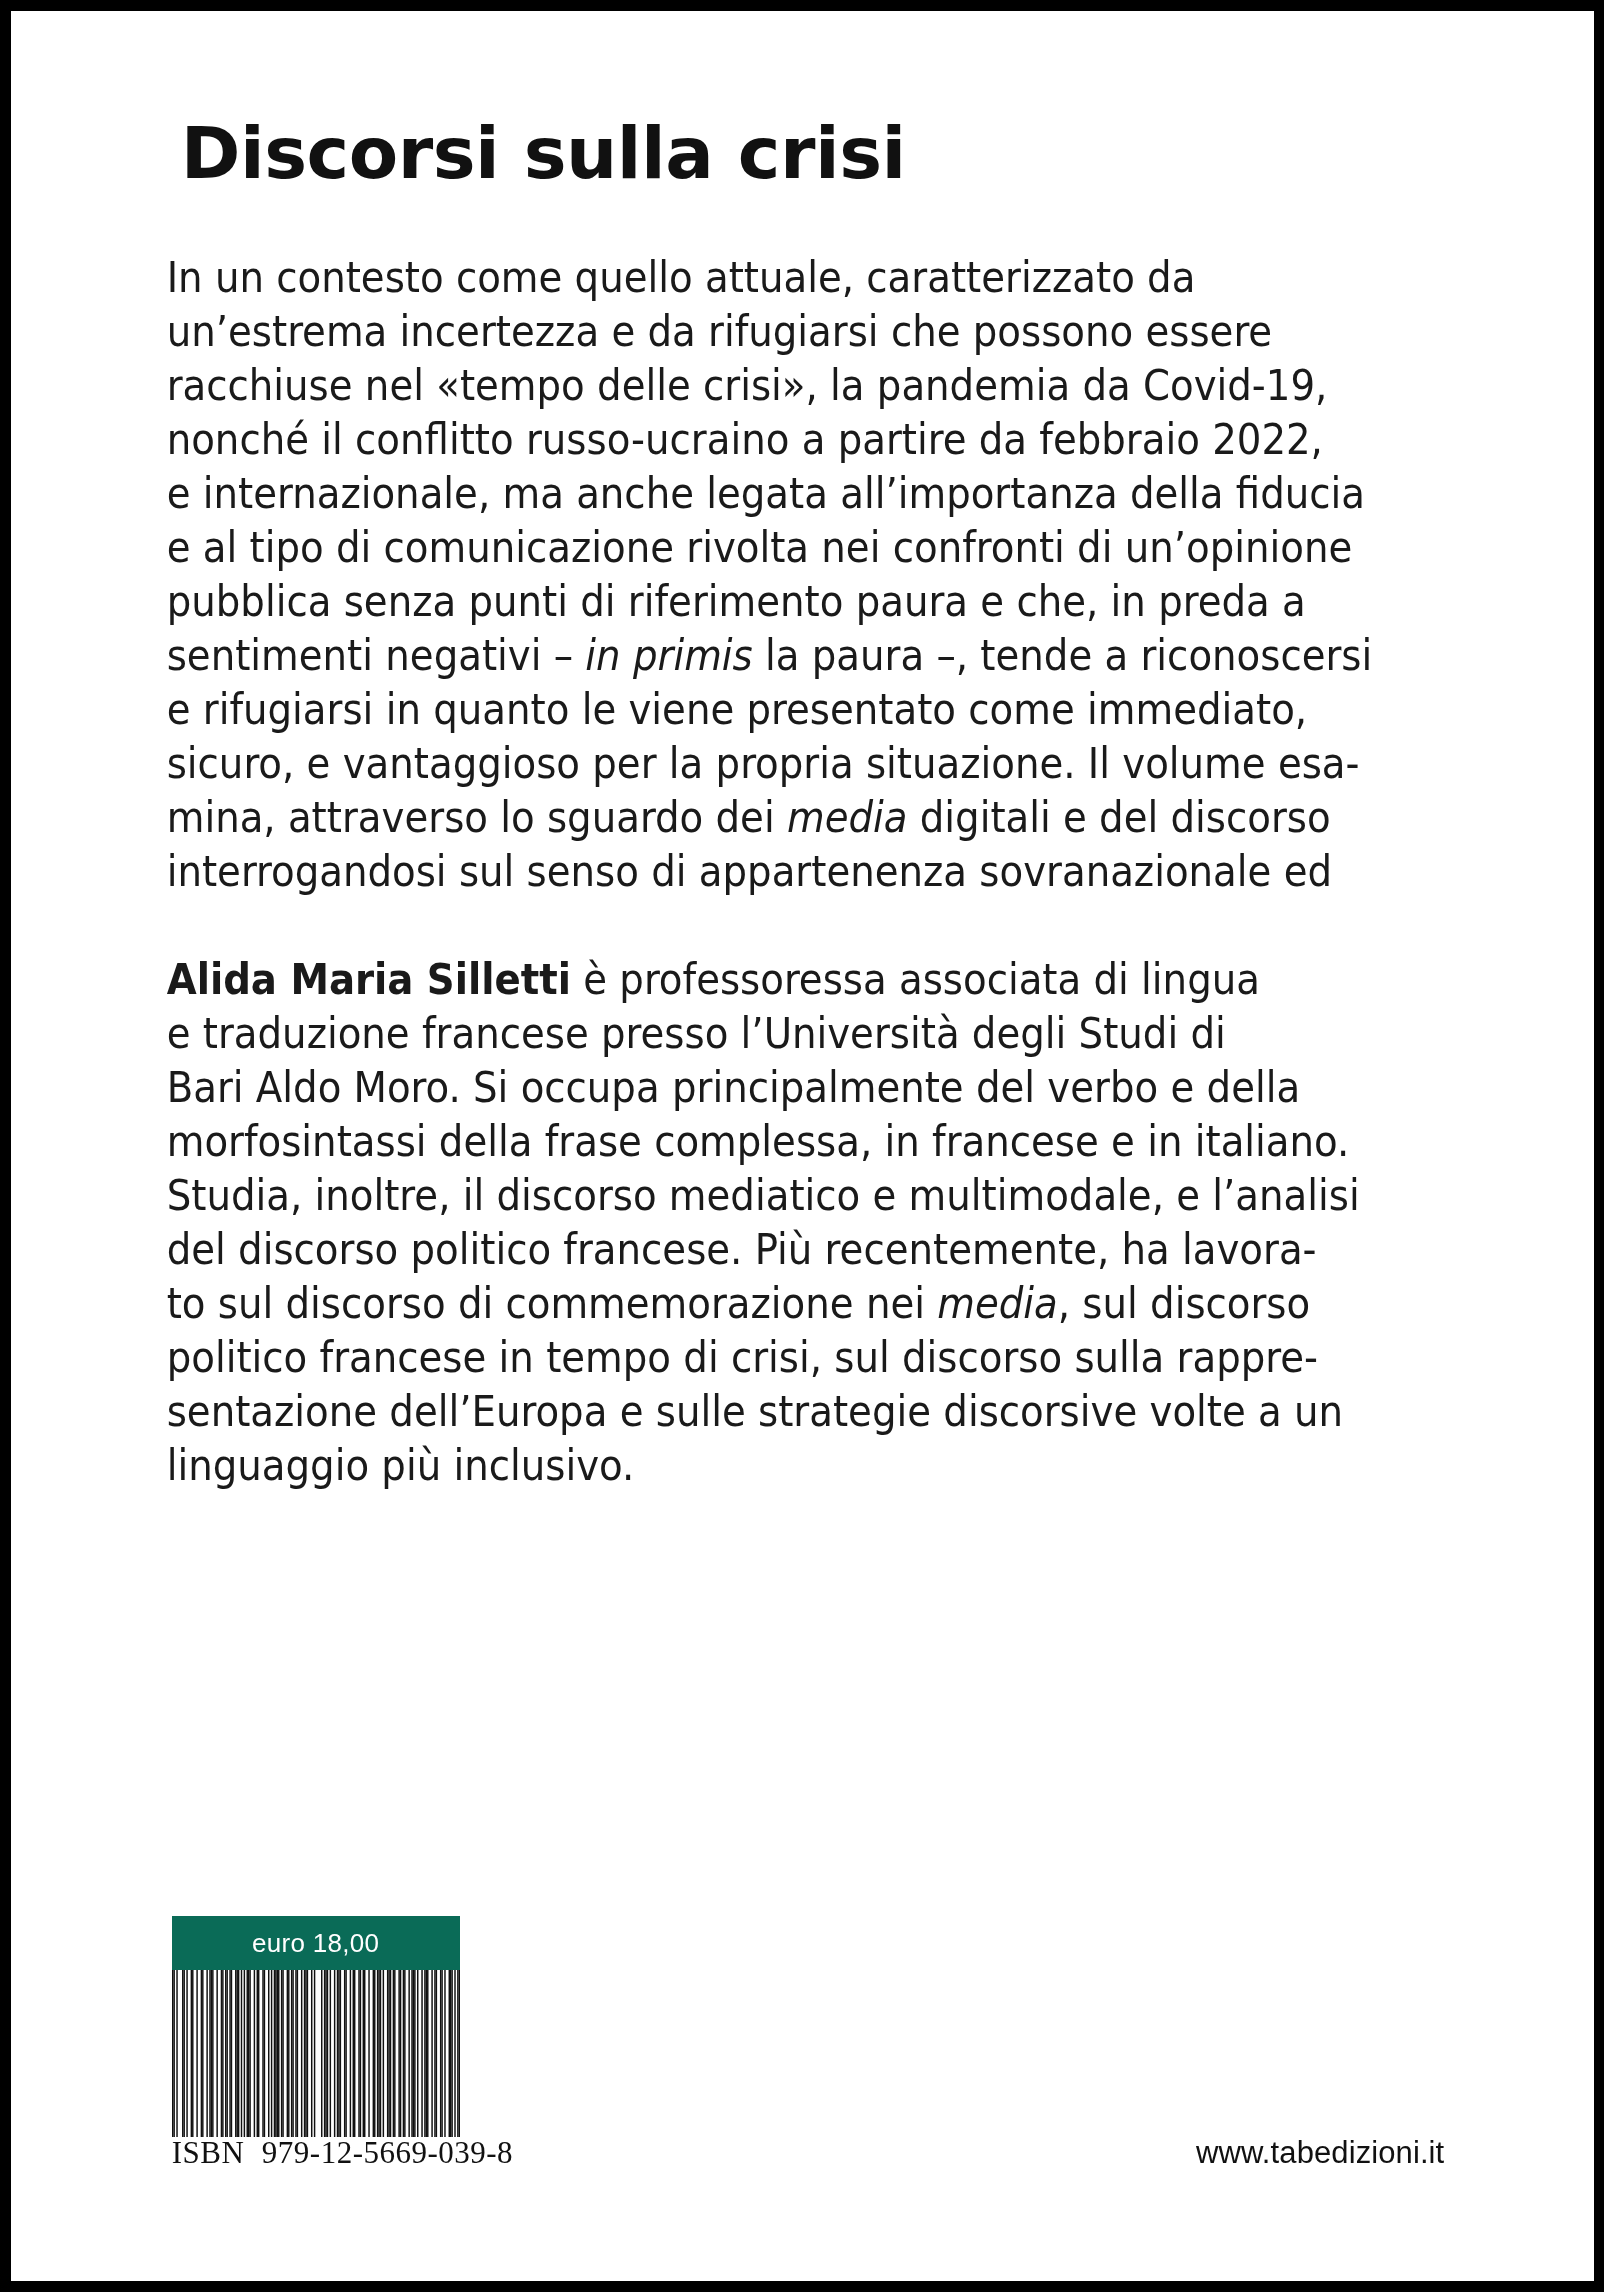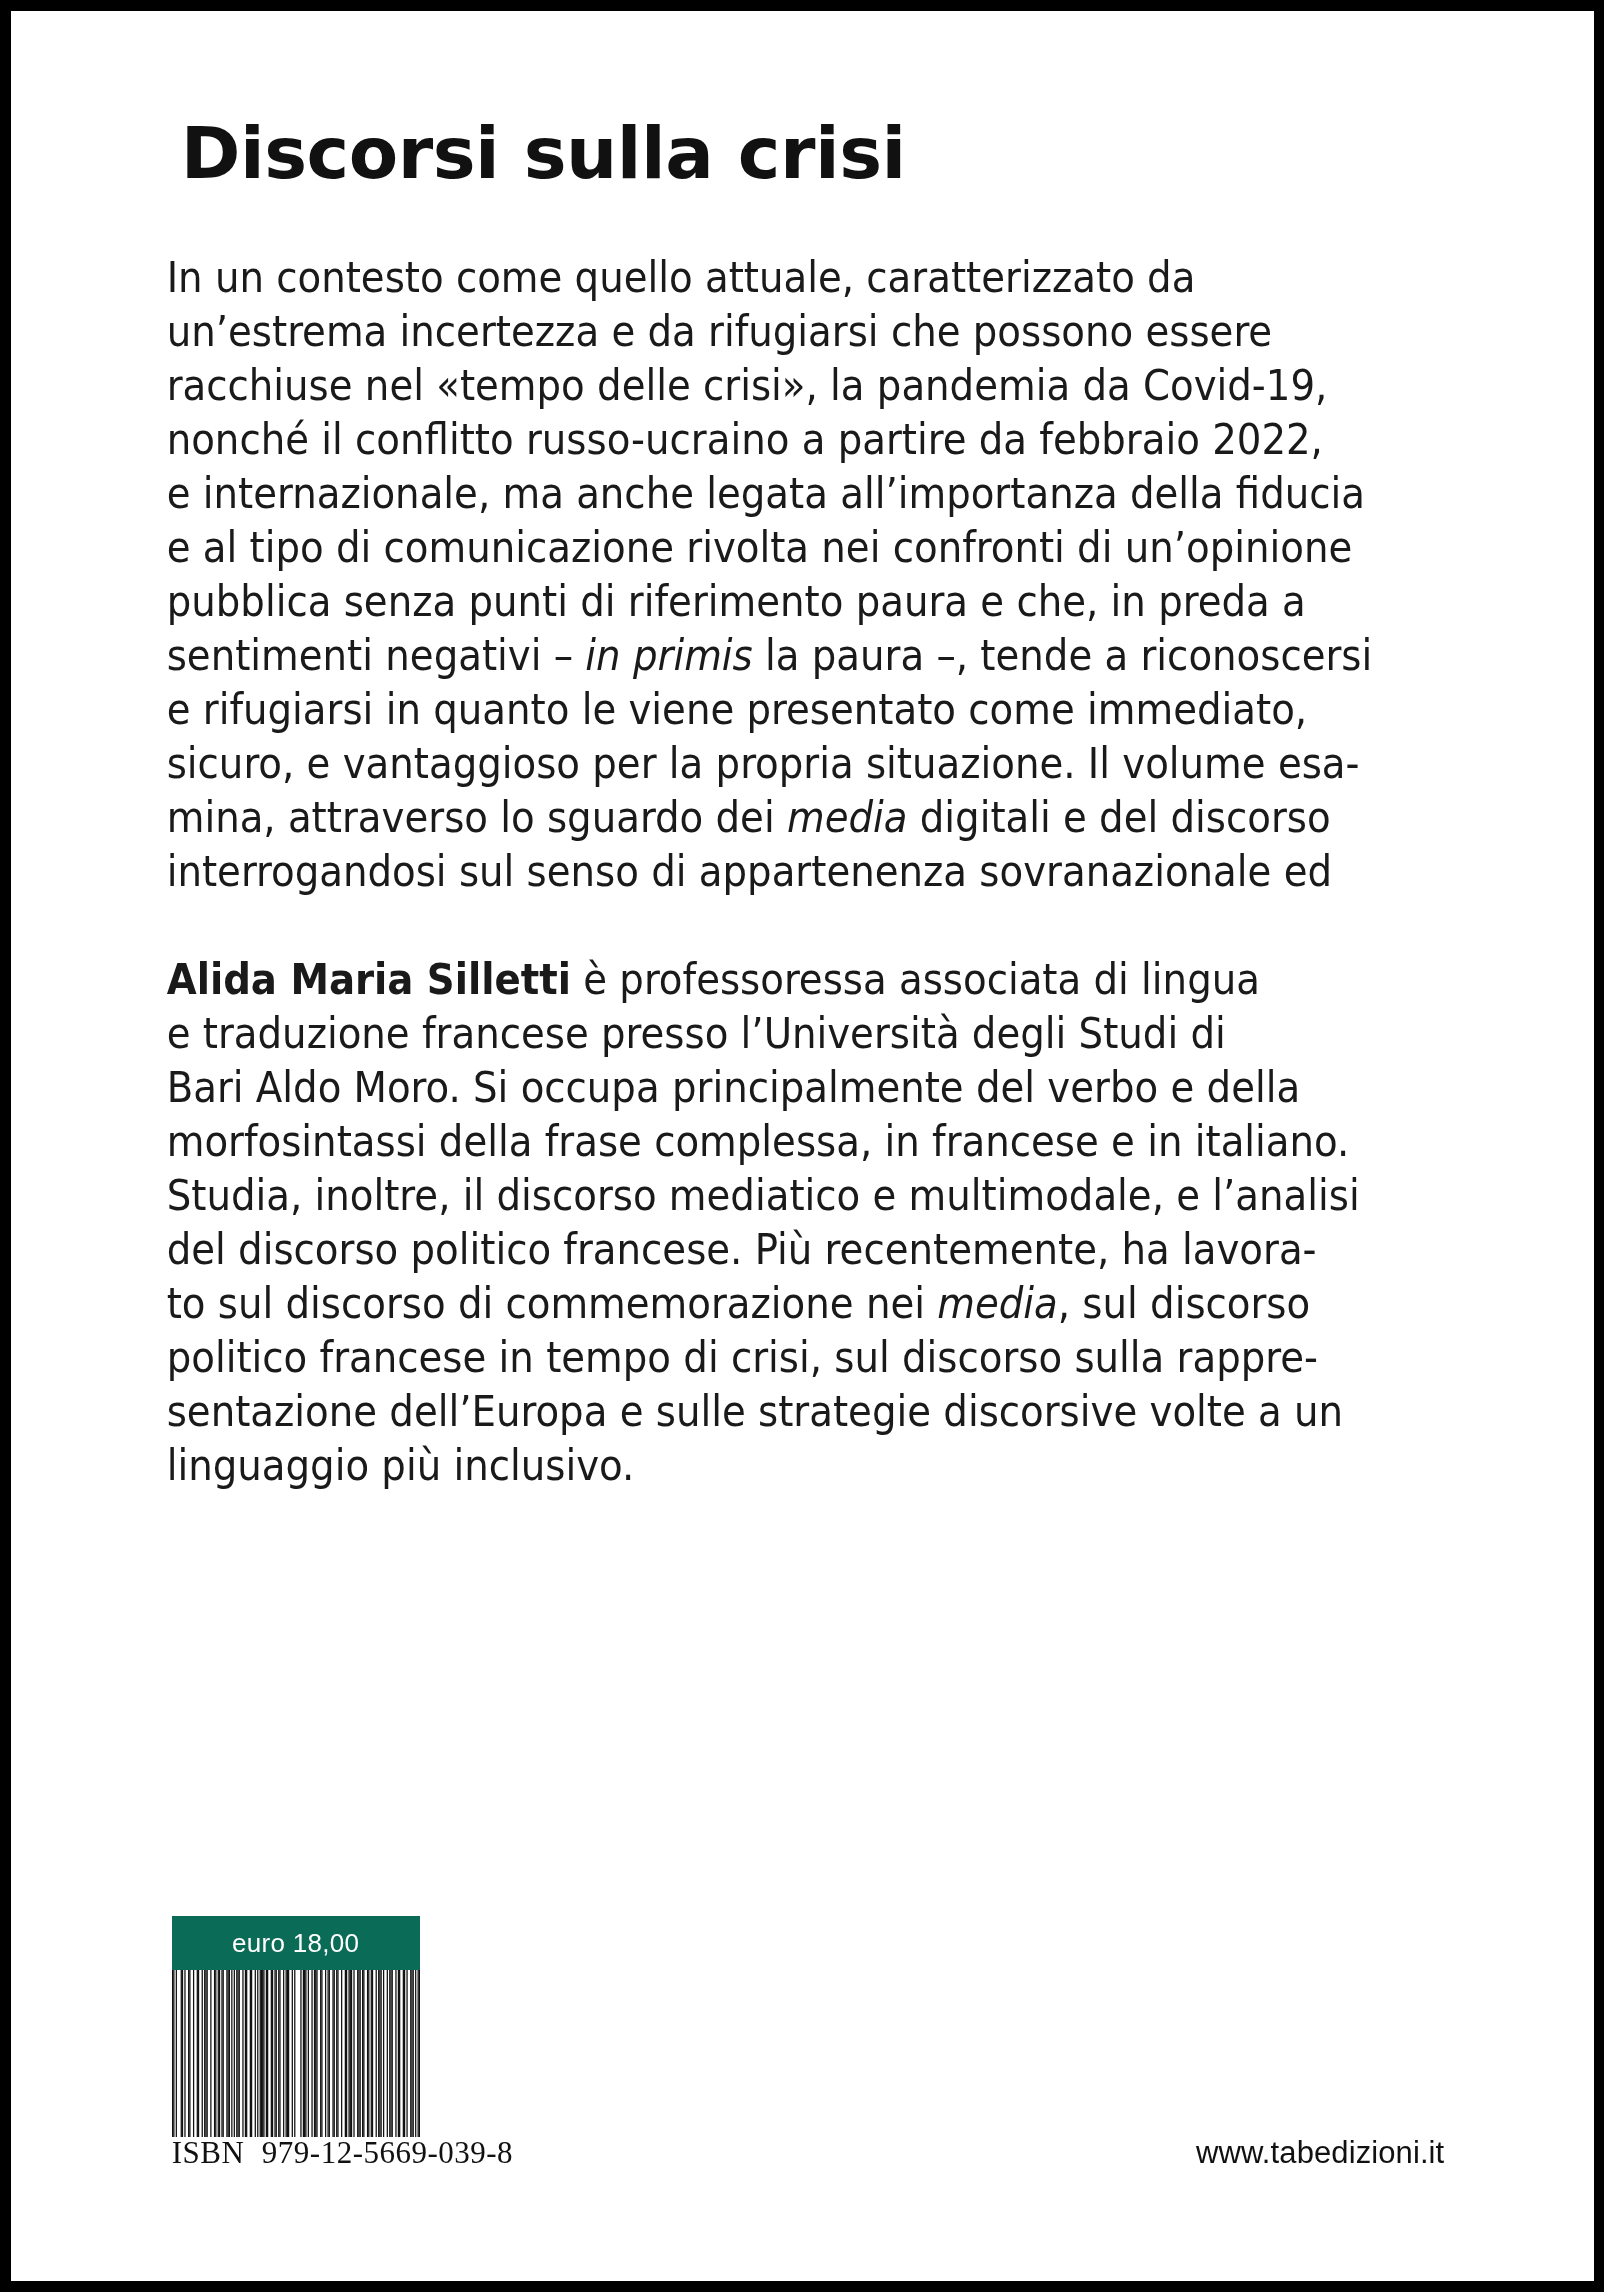--- a/index.html
+++ b/index.html
@@ -76,21 +76,21 @@
 
   .para-gap {
     height: 54px;
   }
 
   
   .barcode-zone {
     position: absolute;
     left: 161px;
     top: 1905px;
-    width: 248px;
+    width: 288px;
   }
 
   .price-band {
     background: #0a6b57;
     height: 54px;
     line-height: 54px;
     text-align: center;
     color: #ffffff;
     font-family: "Liberation Sans", sans-serif;
     font-size: 26px;

